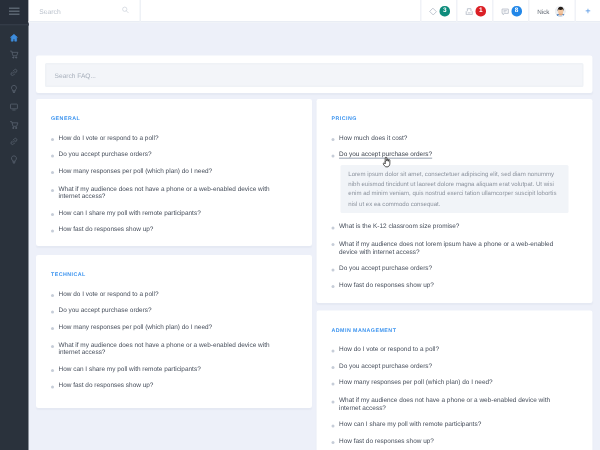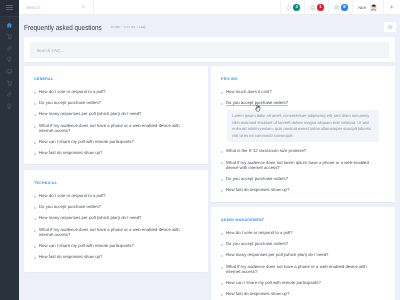--- a/index.html
+++ b/index.html
@@ -185,38 +185,20 @@
               <path d="M4.8 9.6C3.9 4.6 6.6 1.4 10 1.4s6.1 3 5.2 8.2c-.3-1.7-.7-3.2-1.4-4-2 1.5-5.6 1.6-7.5.3-.7.9-1.2 2.2-1.5 3.7z" fill="#241d19"></path>
               <path d="M7 15.6c1.3 1.2 4.6 1.3 6 0l1.6.8-2 3.6H7.4l-2-3.6z" fill="#f7fafd"></path>
             </svg>
           </div>
         </div>
         <div class="tb-sep"></div>
         <div class="plus">+</div>
       </div>
   </div>
 
-  <div class="pghead">
-    <div class="pgtitle">Frequently asked questions</div>
-    <div class="crumbs" id="crumbs">
-        <span class="">HOME</span>
-        <span class="sep">/</span>
-        <span class="">EXTRA</span>
-        <span class="sep">/</span>
-        <span class="cur">FAQ</span>
-      </div>
-    <div class="gearbtn">
-      <svg width="6.2" height="6.2" viewBox="0 0 16 16">
-        <g fill="none" stroke="#b3bac7" stroke-width="1.4" stroke-linecap="round">
-        <circle cx="8" cy="8" r="2.3"></circle>
-        <path d="M8 1.6v1.8M8 12.6v1.8M1.6 8h1.8M12.6 8h1.8M3.5 3.5l1.3 1.3M11.2 11.2l1.3 1.3M12.5 3.5l-1.3 1.3M4.8 11.2l-1.3 1.3"></path>
-        </g>
-        </svg>
-    </div>
-  </div>
 
   <div class="faqsearch">
     <div class="faqinput">
       <div class="ph">Search FAQ...</div>
     </div>
   </div>
 
   <div class="card" id="card-general" style="left:24px;top:66px;width:184px;height:98px;">
       <div class="card-in">
         <div class="sect-title">General</div>

